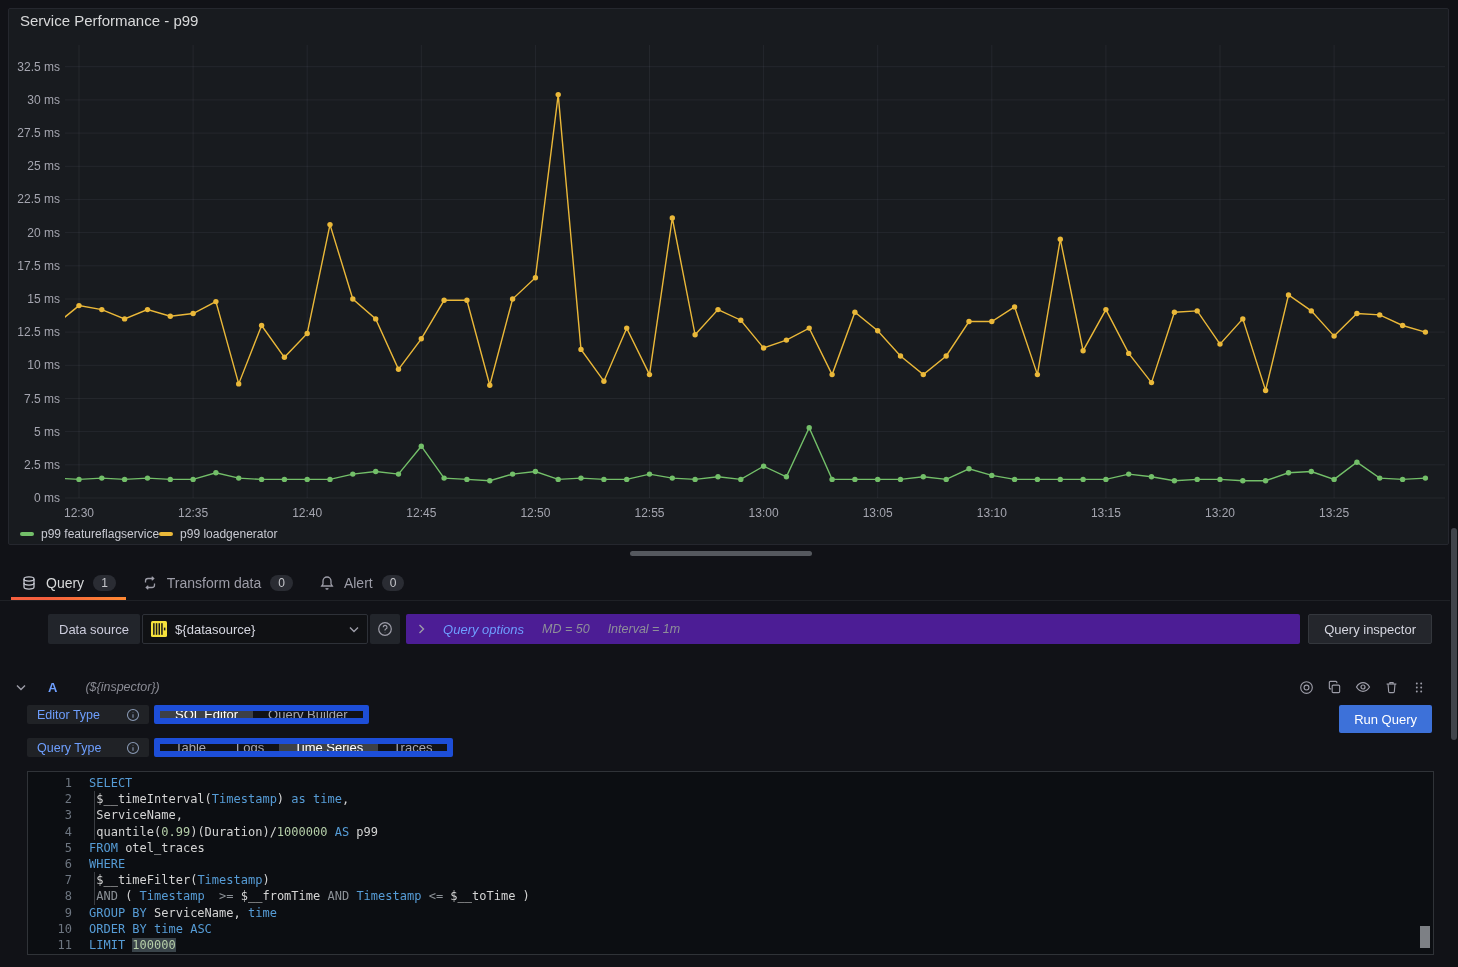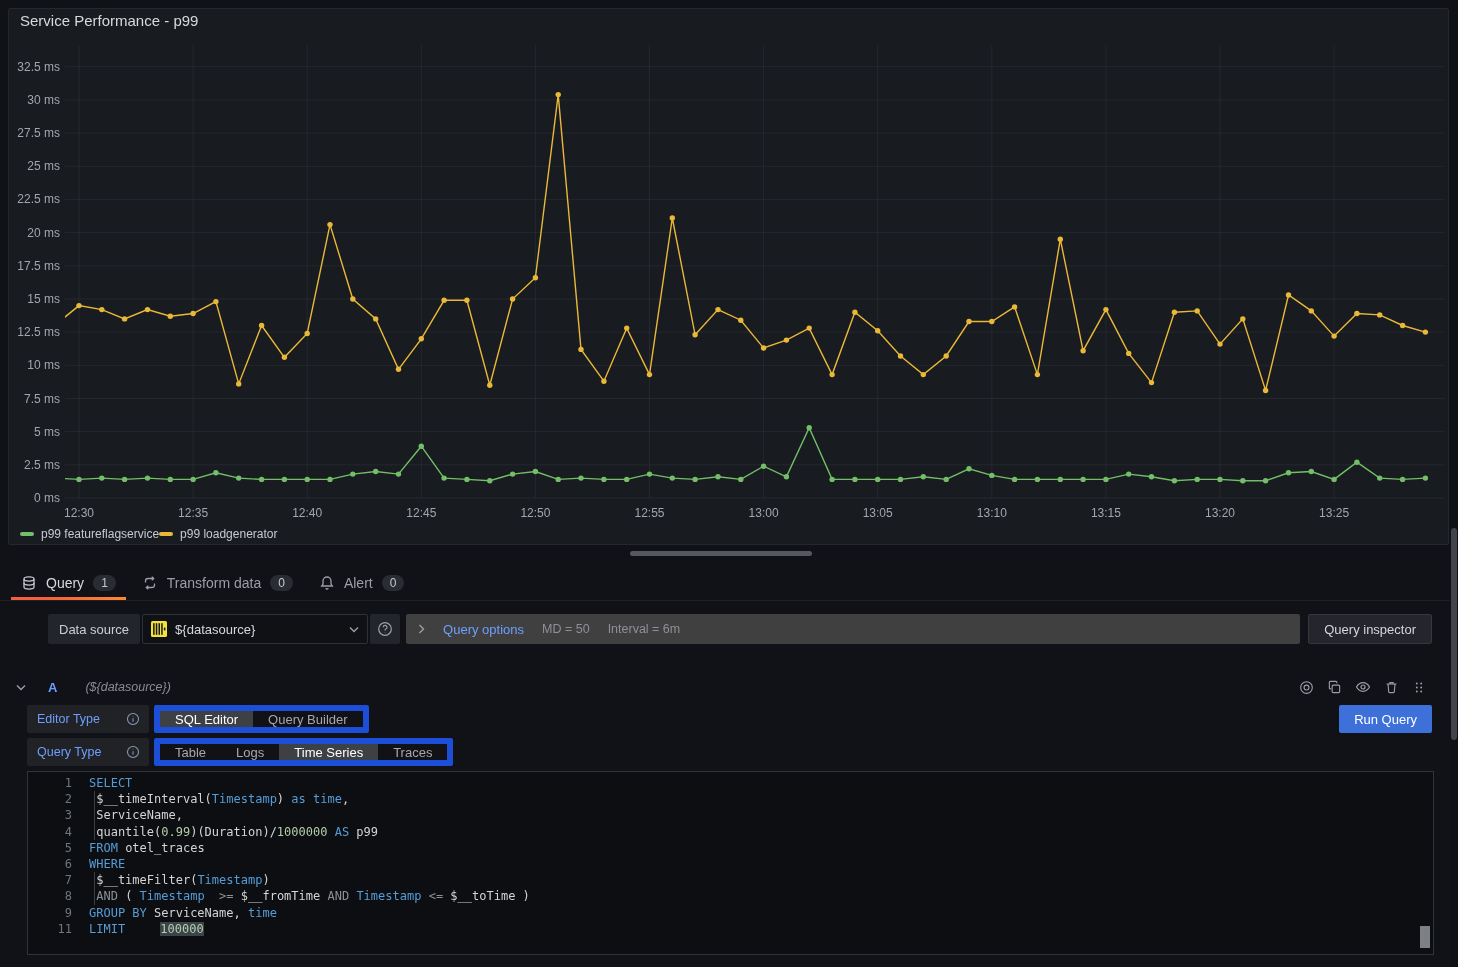--- a/index.html
+++ b/index.html
@@ -29,56 +29,56 @@
   .badge{background:#2a2c33;color:#c7c8cd;font-size:12px;padding:1px 8px;border-radius:10px;}
 
   
   .toolbar{position:absolute;left:8px;top:614px;width:1424px;height:30px;display:flex;align-items:stretch;}
   .ds-label{background:#22252b;padding:0 11px;display:flex;align-items:center;font-size:13px;color:#ccccdc;border-radius:2px;margin-left:40px;}
   .ds-select{width:226px;margin-left:2px;background:#101114;border:1px solid #2e3138;border-radius:2px;
     display:flex;align-items:center;padding:0 8px;gap:8px;cursor:pointer;box-sizing:border-box;}
   .ds-select .val{flex:1;font-size:13px;color:#d5d6e0;}
   .icon-btn{width:30px;margin-left:2px;background:#22252b;border-radius:2px;display:flex;align-items:center;
     justify-content:center;color:#9d9da8;cursor:pointer;}
-  .opts-bar{flex:1;margin-left:6px;background:#404040;border-radius:2px;display:flex;align-items:center;
-    padding:0 12px;gap:18px;}
+  .opts-bar{flex:1;margin-left:6px;background:#4c1d95;border-radius:2px;display:flex;align-items:center;
+    padding:0 12px;gap:18px;font-style:italic;}
   .opts-link{color:#6e9fff;font-size:13px;cursor:pointer;}
   .opts-stat{color:#8e8f99;font-size:12.5px;}
   .inspector-btn{margin-left:8px;background:#24262c;border:1px solid #34373d;border-radius:2px;color:#d5d6e0;
     font-size:13px;display:flex;align-items:center;padding:0 15px;cursor:pointer;}
 
   
   .qrow{position:absolute;left:8px;top:672px;width:1424px;height:30px;display:flex;align-items:center;}
   .qrow .chev{color:#9d9da8;margin-left:8px;cursor:pointer;display:flex;}
   .qrow .refid{color:#6e9fff;font-size:13px;font-weight:700;margin-left:22px;cursor:pointer;}
   .qrow .dshint{color:#8a8b94;font-size:12.5px;font-style:italic;margin-left:28px;}
   .qrow .actions{margin-left:auto;display:flex;align-items:center;gap:13px;color:#9d9da8;padding-right:6px;}
   .qrow .actions .aicon{display:flex;cursor:pointer;}
 
   
-  .erow{position:absolute;left:27px;height:28px;display:flex;align-items:stretch;}
+  .erow{position:absolute;left:27px;height:19px;display:flex;align-items:stretch;}
   .elabel{width:122px;background:#202226;border-radius:2px;display:flex;align-items:center;
     justify-content:space-between;padding:0 9px 0 10px;font-size:12.5px;color:#6e9fff;box-sizing:border-box;}
   .elabel .iicon{color:#8a9ab5;display:flex;cursor:pointer;}
   .rgroup{margin-left:5px;display:flex;border:6px solid #1d4ed8;border-radius:2px;overflow:hidden;}
   .ritem{padding:0 15px;display:flex;align-items:center;font-size:13px;color:#a6a7b0;cursor:pointer;}
   .ritem.sel{background:#3d4045;color:#ffffff;font-weight:500;}
   .run-btn{position:absolute;right:26px;top:705px;height:28px;background:#3d71d9;border-radius:2px;color:#fff;
     font-size:13px;font-weight:500;display:flex;align-items:center;padding:0 15px;cursor:pointer;margin-left:40px;}
 
   
   .code{position:absolute;left:27px;top:771px;width:1407px;height:184px;background:#0c0e12;
     border:1px solid #303338;box-sizing:border-box;font-family:"DejaVu Sans Mono",monospace;
     font-size:12px;line-height:16.2px;padding-top:3px;overflow:hidden;cursor:text;}
   .cl{display:flex;height:16.2px;}
   .ln{width:44px;text-align:right;padding-right:17px;color:#6e7681;flex:none;}
   .ct{position:relative;white-space:pre;color:#d4d4d4;}
   .ct.g::before{content:"";position:absolute;left:5px;top:0;bottom:0;width:1px;background:#3a3d42;}
   .kw{color:#569cd6;} .df{color:#d4d4d4;} .nm{color:#b5cea8;} .op{color:#8b9096;}
-  .nmh{color:#b5cea8;background:#3a444a;margin-left:28px;}
+  .nmh{color:#b5cea8;background:#3a444a;}
   .ed-thumb{position:absolute;right:3px;top:154px;width:10px;height:22px;background:#7d8085;}
 
   
   .vtrack{position:absolute;right:0;top:0;width:8px;height:967px;background:#0e1013;}
   .vthumb{position:absolute;right:1px;top:528px;width:6px;height:212px;background:#41454b;border-radius:3px;}
   svg.ic{display:block;}
 </style>
 </head>
 <body>
 
@@ -349,33 +349,33 @@
     </span>
   </div>
   <div class="opts-bar">
     <span style="color:#9d9da8;display:flex">
       <svg class="ic" width="7" height="10" viewBox="0 0 7 10" fill="none" stroke="currentColor" stroke-width="1.4">
           <path d="M1.5 1l4 4-4 4"></path>
         </svg>
     </span>
     <span class="opts-link">Query options</span>
     <span class="opts-stat">MD = 50</span>
-    <span class="opts-stat">Interval = 6m</span>
+    <span class="opts-stat">Interval = 1m</span>
   </div>
   <div class="inspector-btn">Query inspector</div>
 </div>
 
 <div class="qrow">
   <span class="chev">
     <svg class="ic" width="10" height="7" viewBox="0 0 10 7" fill="none" stroke="currentColor" stroke-width="1.4">
         <path d="M1 1.5l4 4 4-4"></path>
       </svg>
   </span>
   <span class="refid">A</span>
-  <span class="dshint">(${datasource})</span>
+  <span class="dshint">(${inspector})</span>
   <span class="actions">
     <span class="aicon">
       <svg class="ic" width="15" height="15" viewBox="0 0 16 16" fill="none" stroke="currentColor" stroke-width="1.2">
         <circle cx="8" cy="8" r="6.2"></circle>
           <circle cx="8" cy="8" r="2.6"></circle>
       </svg>
     </span>
     <span class="aicon">
       <svg class="ic" width="15" height="15" viewBox="0 0 16 16" fill="none" stroke="currentColor" stroke-width="1.2">
         <rect x="5.5" y="5.5" width="8" height="8" rx="1.2"></rect>
@@ -477,20 +477,24 @@
       </div>
       <div class="cl">
         <div class="ln">8</div>
         <div class="ct g"><span class="df"> </span><span class="op">AND</span><span class="df"> ( </span><span class="kw">Timestamp</span><span class="df">  </span><span class="op">&gt;=</span><span class="df"> $__fromTime </span><span class="op">AND</span><span class="df"> </span><span class="kw">Timestamp</span><span class="df"> </span><span class="op">&lt;=</span><span class="df"> $__toTime )</span></div>
       </div>
       <div class="cl">
         <div class="ln">9</div>
         <div class="ct"><span class="kw">GROUP BY</span><span class="df"> ServiceName, </span><span class="kw">time</span></div>
       </div>
       <div class="cl">
+        <div class="ln">10</div>
+        <div class="ct"><span class="kw">ORDER BY</span><span class="df"> </span><span class="kw">time</span><span class="df"> </span><span class="kw">ASC</span></div>
+      </div>
+      <div class="cl">
         <div class="ln">11</div>
         <div class="ct"><span class="kw">LIMIT</span><span class="df"> </span><span class="nmh">100000</span></div>
       </div>
     </div>
   <div class="ed-thumb"></div>
 </div>
 
 <div class="vtrack"></div>
 <div class="vthumb"></div>
 

